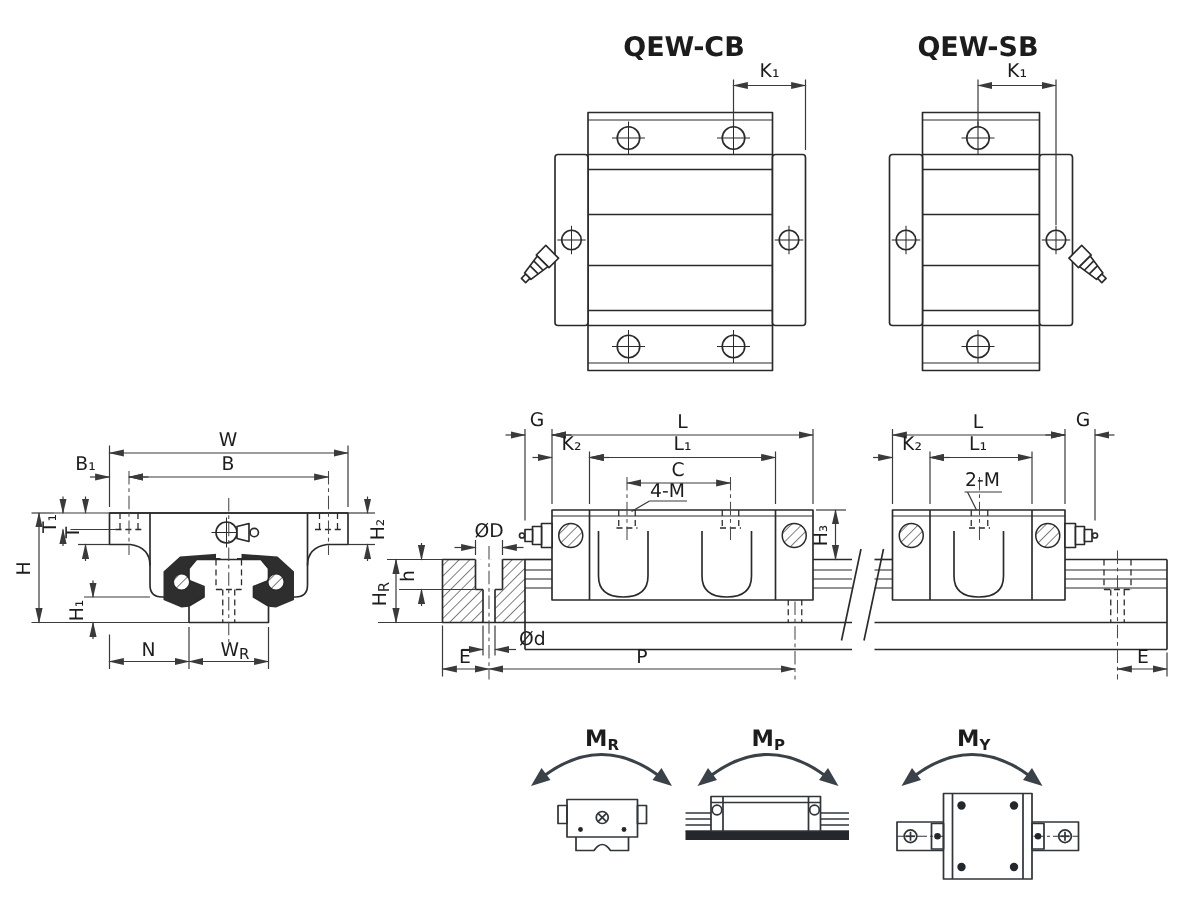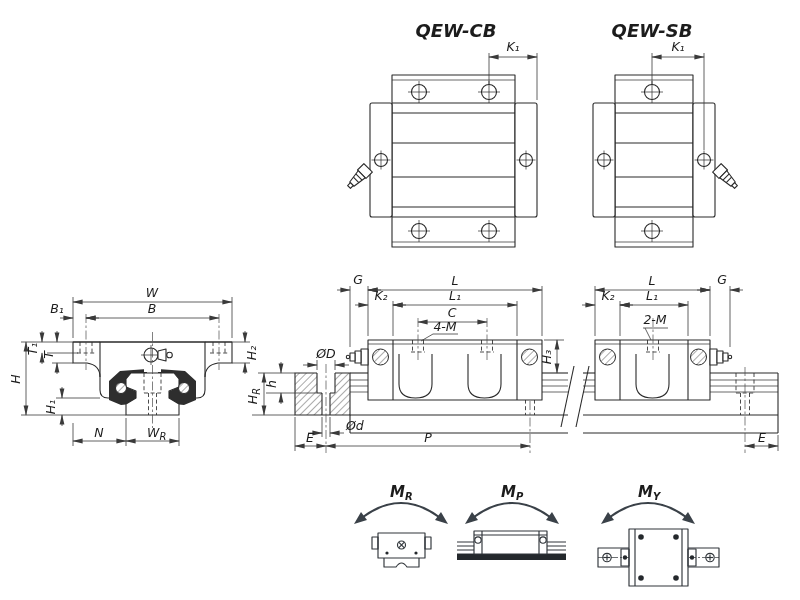--- a/index.html
+++ b/index.html
@@ -1,16 +1,16 @@
 <!DOCTYPE html>
 <html><head>
 <meta charset="utf-8">
 <style>
   html,body{margin:0;padding:0;background:#ffffff;}
-  .stage{position:relative;width:800px;height:600px;background:#fff;overflow:hidden;font-style:italic;}
+  .stage{position:relative;width:800px;height:600px;background:#fff;overflow:hidden;}
   svg{display:block;}
   
   .o{stroke:#2a2a2a;fill:none;stroke-width:1.1;stroke-linejoin:round;}
   .ow{stroke:#2a2a2a;fill:#ffffff;stroke-width:1.1;stroke-linejoin:round;}
   .thin{stroke:#2a2a2a;fill:none;stroke-width:0.7;}
   .d{stroke:#3a3a3a;fill:none;stroke-width:0.8;}
   .dash{stroke:#2a2a2a;fill:none;stroke-width:0.85;stroke-dasharray:4 2.6;}
   .cl{stroke:#4a4a4a;fill:none;stroke-width:0.7;stroke-dasharray:9 2.5 2.5 2.5;}
   .dk{fill:#2e2e2e;stroke:none;}
   .scrw{fill:url(#ht);stroke:#2a2a2a;stroke-width:1;}

